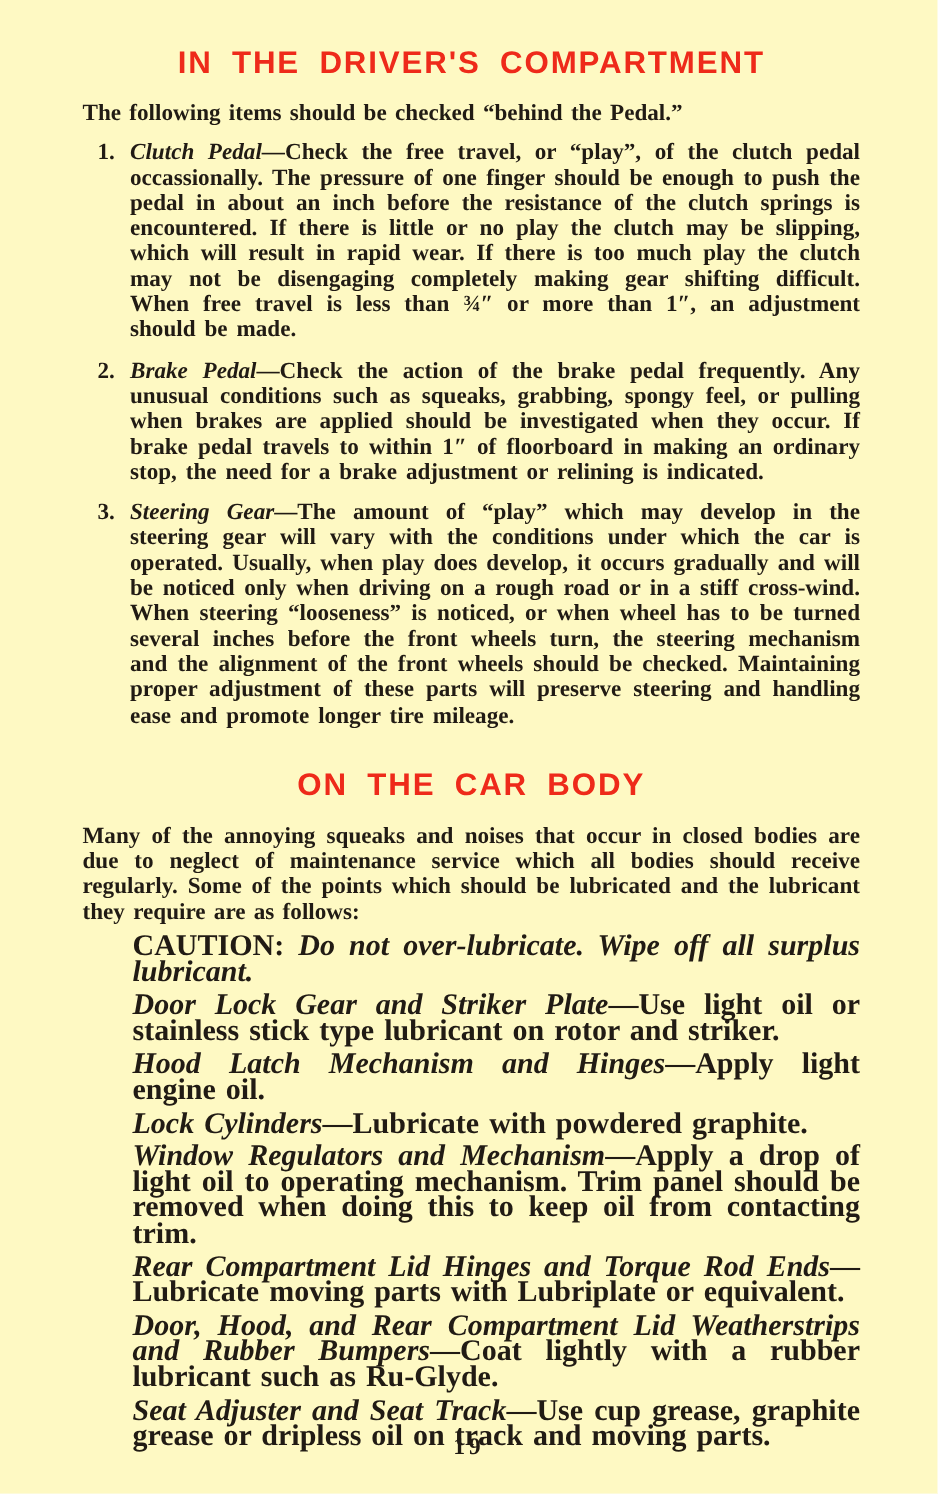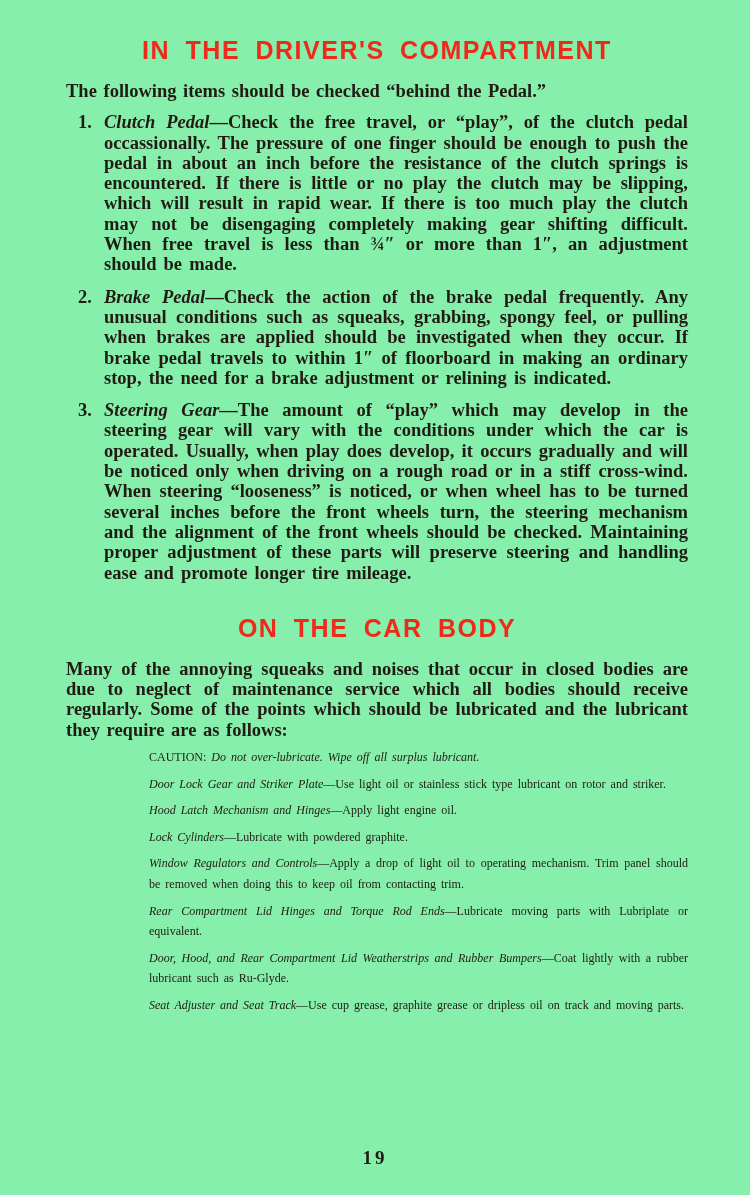--- a/index.html
+++ b/index.html
@@ -1,20 +1,20 @@
 <!DOCTYPE html>
 <html><head>
 <meta charset="utf-8">
 <style>
   * { margin: 0; padding: 0; box-sizing: border-box; }
   html, body { background: #fdfdfb; }
   .page {
     width: 750px;
     height: 1195px;
-    background: #86efac;
+    background: #fef9c3;
     position: relative;
     overflow: hidden;
     font-family: "Liberation Serif", serif;
     color: #211b14;
   }
   .content {
     padding: 36px 62px 0 66px;
   }
   .sec-title {
     font-family: "Liberation Sans", sans-serif;
@@ -56,27 +56,26 @@
     font-style: normal;
   }
   .term {
     font-style: italic;
   }
   .entries {
     margin-top: 7px;
     padding-left: 40px;
   }
   .entry {
-    font-size: 12px;
-    font-weight: normal;
+    font-size: 24px;
+    font-weight: bold;
     line-height: 20.6px;
     text-align: justify;
     word-spacing: 2px;
     margin-bottom: 6px;
-    margin-left: 43px;
   }
   .entry.caution .term { font-style: normal; }
   .entry.caution .etext { font-style: italic; }
   .page-number {
     position: absolute;
     bottom: 26px;
     left: 0;
     right: 0;
     text-align: center;
     font-size: 19px;
@@ -113,21 +112,21 @@
 
       <p class="entry caution"><span class="term">CAUTION:</span><span class="etext"> Do not over-lubricate. Wipe off all surplus lubricant.</span></p>
 
       <p class="entry"><span class="term">Door Lock Gear and Striker Plate</span><span class="etext">—Use light oil or stainless stick type lubricant on rotor and striker.</span></p>
 
       <p class="entry"><span class="term">Hood Latch Mechanism and Hinges</span><span class="etext">—Apply light engine oil.</span></p>
 
 
       <p class="entry"><span class="term">Lock Cylinders</span><span class="etext">—Lubricate with powdered graphite.</span></p>
 
-      <p class="entry"><span class="term">Window Regulators and Controls</span><span class="etext">—Apply a drop of light oil to operating mechanism. Trim panel should be removed when doing this to keep oil from contacting trim.</span></p>
+      <p class="entry"><span class="term">Window Regulators and Mechanism</span><span class="etext">—Apply a drop of light oil to operating mechanism. Trim panel should be removed when doing this to keep oil from contacting trim.</span></p>
 
       <p class="entry"><span class="term">Rear Compartment Lid Hinges and Torque Rod Ends</span><span class="etext">—Lubricate moving parts with Lubriplate or equivalent.</span></p>
 
       <p class="entry"><span class="term">Door, Hood, and Rear Compartment Lid Weatherstrips and Rubber Bumpers</span><span class="etext">—Coat lightly with a rubber lubricant such as Ru-Glyde.</span></p>
 
       <p class="entry"><span class="term">Seat Adjuster and Seat Track</span><span class="etext">—Use cup grease, graphite grease or dripless oil on track and moving parts.</span></p>
 
     </div>
   </div>
 

